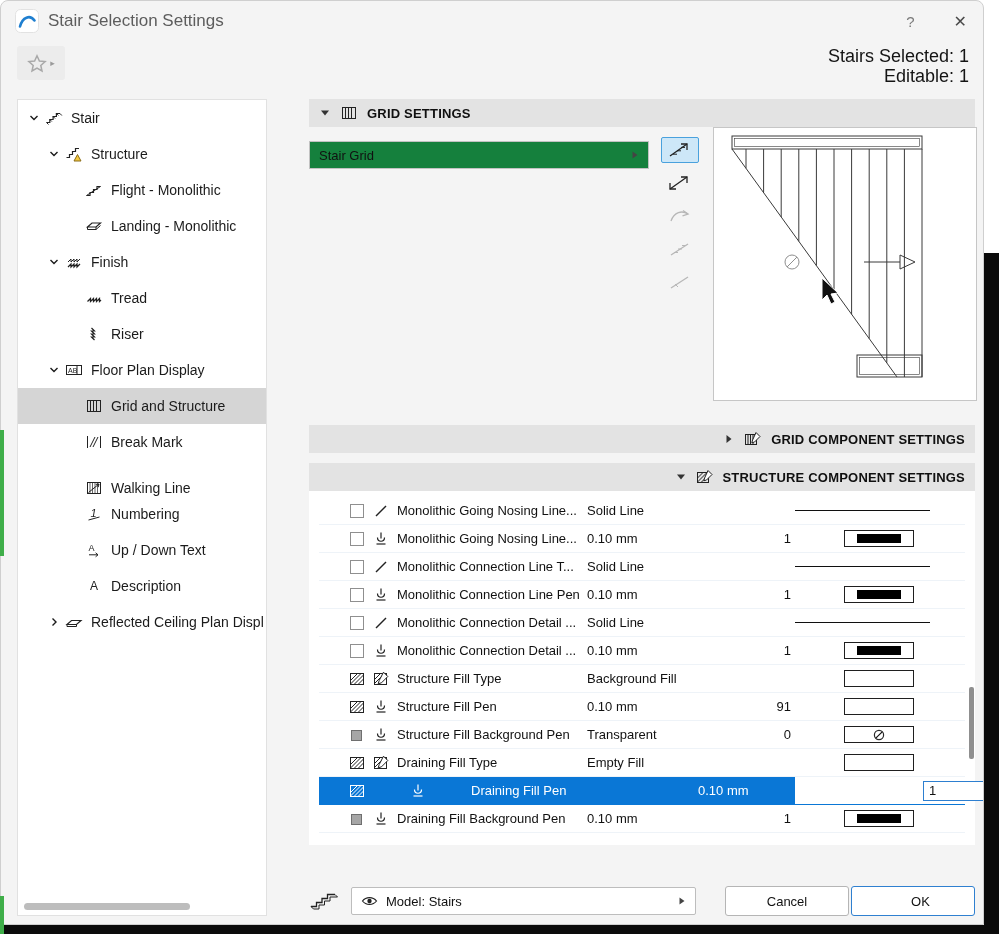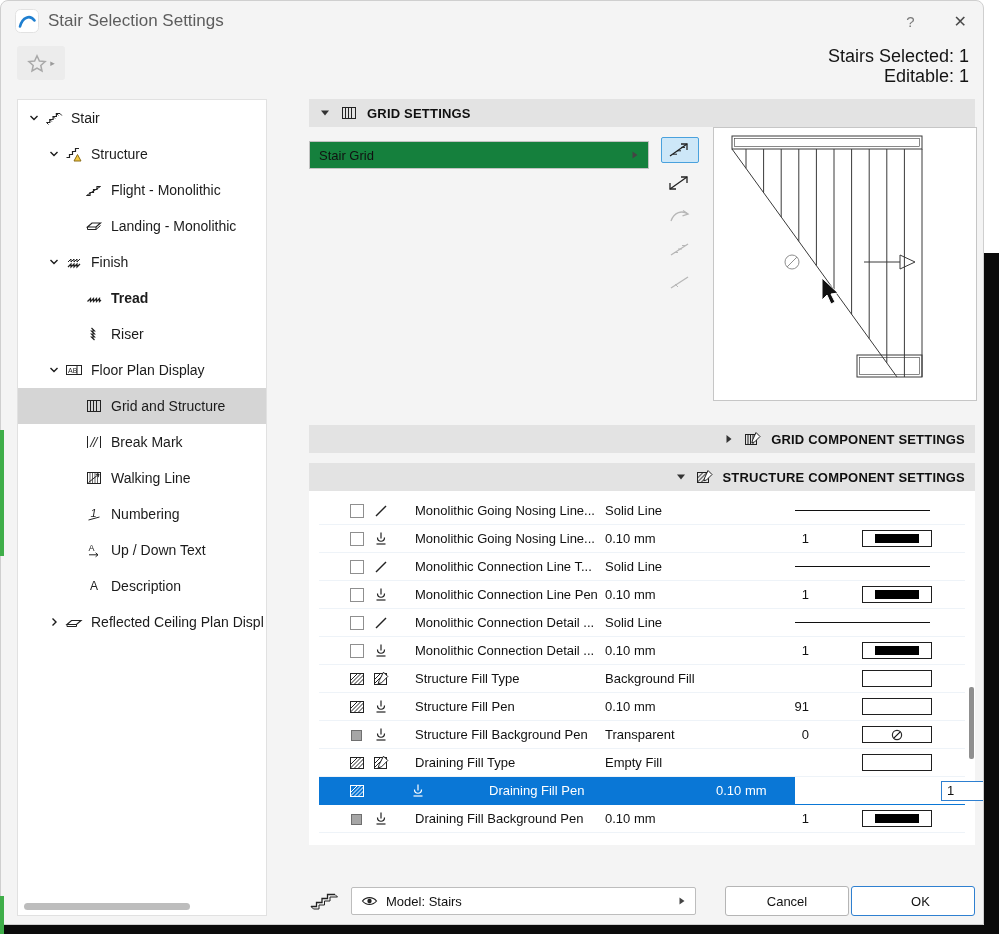--- a/index.html
+++ b/index.html
@@ -45,21 +45,21 @@
   .preview{position:absolute;left:404px;top:0;width:264px;height:274px;background:#fff;border:1px solid #c6c6c6;box-sizing:border-box;}
   
   .table{background:#fff;flex:0 0 auto;padding:6px 0 12px 0;position:relative;}
   .row{height:28px;display:flex;align-items:center;margin:0 10px;padding-left:30px;padding-right:35px;
        position:relative;font-size:13px;color:#111;border-bottom:1px solid #eef3f8;box-sizing:border-box;}
   .row > *{position:relative;}
   .row .sel-bg{position:absolute;left:0;top:0;bottom:0;width:476px;background:#0a77d6;}
   .row.selected{color:#fff;border-bottom-color:#0a77d6;gap:37px;}
   .ric{width:24px;height:16px;display:flex;align-items:center;color:#222;flex:0 0 auto;}
   .row.selected .ric{color:#fff;}
-  .rlabel{width:190px;margin-left:18px;white-space:nowrap;overflow:hidden;flex:0 0 auto;}
+  .rlabel{width:190px;white-space:nowrap;overflow:hidden;flex:0 0 auto;}
   .rvalue{width:160px;flex:0 0 auto;}
   .rpen{width:48px;text-align:right;padding-right:4px;box-sizing:border-box;flex:0 0 auto;}
   .penbox{margin-left:49px;width:70px;height:17px;border:1px solid #1f1f1f;background:#fff;box-sizing:border-box;
           display:flex;align-items:center;justify-content:center;flex:0 0 auto;}
   .row.selected .penbox{margin-left:2px;}
   .ink{width:44px;height:9px;background:#000;}
   .linewrap{flex:1;display:flex;justify-content:flex-end;align-items:center;}
   .lineprev{width:135px;height:0;border-top:1.6px solid #101010;}
   .editbox{margin-left:28px;width:70px;height:20px;background:#fff;border:1px solid #2d7fd0;display:flex;align-items:center;
            padding:0 5px;box-sizing:border-box;color:#111;flex:0 0 auto;}
@@ -175,21 +175,21 @@
               </svg>
             </span>
             <span class="tw-icon">
               <svg width="16" height="16" viewBox="0 0 16 16">
                 <path d="M2 13 L5 10 V13 L8 10 V13 L11 10 V13 L14 10" fill="none" stroke="currentColor" stroke-width="1.2"></path>
                 <path d="M2 8 L5 5 V8 L8 5 V8 L11 5 V8 L14 5" fill="none" stroke="currentColor" stroke-width="1"></path>
               </svg>
             </span>
             <span>Finish</span>
           </div>
-          <div class="tree-item" style="padding-left: 48px; font-weight: bold;">
+          <div class="tree-item" style="padding-left: 48px;">
             <span class="tw-exp"></span>
             <span class="tw-icon">
               <svg width="16" height="16" viewBox="0 0 16 16">
                 <path d="M1.5 11.5 L4.5 8.5 V11.5 L7.5 8.5 V11.5 L10.5 8.5 V11.5 L13.5 8.5 V11.5 L15 10" fill="none" stroke="currentColor" stroke-width="1.2"></path>
               </svg>
             </span>
             <span>Tread</span>
           </div>
           <div class="tree-item" style="padding-left: 48px;">
             <span class="tw-exp"></span>
@@ -228,21 +228,21 @@
           <div class="tree-item" style="padding-left: 48px;">
             <span class="tw-exp"></span>
             <span class="tw-icon">
               <svg width="16" height="16" viewBox="0 0 16 16">
                 <path d="M1.5 2 V14 M14.5 2 V14" fill="none" stroke="currentColor" stroke-width="1"></path>
                 <path d="M4 13 L9 3 M7 13 L12 3" fill="none" stroke="currentColor" stroke-width="1"></path>
               </svg>
             </span>
             <span>Break Mark</span>
           </div>
-          <div class="tree-item" style="padding-left: 48px;">
+          <div class="tree-item" style="padding-left: 48px; align-items: flex-end;">
             <span class="tw-exp"></span>
             <span class="tw-icon">
               <svg width="16" height="16" viewBox="0 0 16 16">
                 <rect x="1.5" y="2.5" width="13" height="11" fill="none" stroke="currentColor"></rect>
                 <path d="M4 2.5 V13.5 M6.5 2.5 V13.5 M9 2.5 V13.5 M11.5 2.5 V13.5" fill="none" stroke="currentColor" stroke-width="0.7"></path>
                 <path d="M2.5 12.5 L13 4 M13 4 L9.8 4.4 M13 4 L12.2 7.2" fill="none" stroke="currentColor" stroke-width="1"></path>
               </svg>
             </span>
             <span>Walking Line</span>
           </div>

